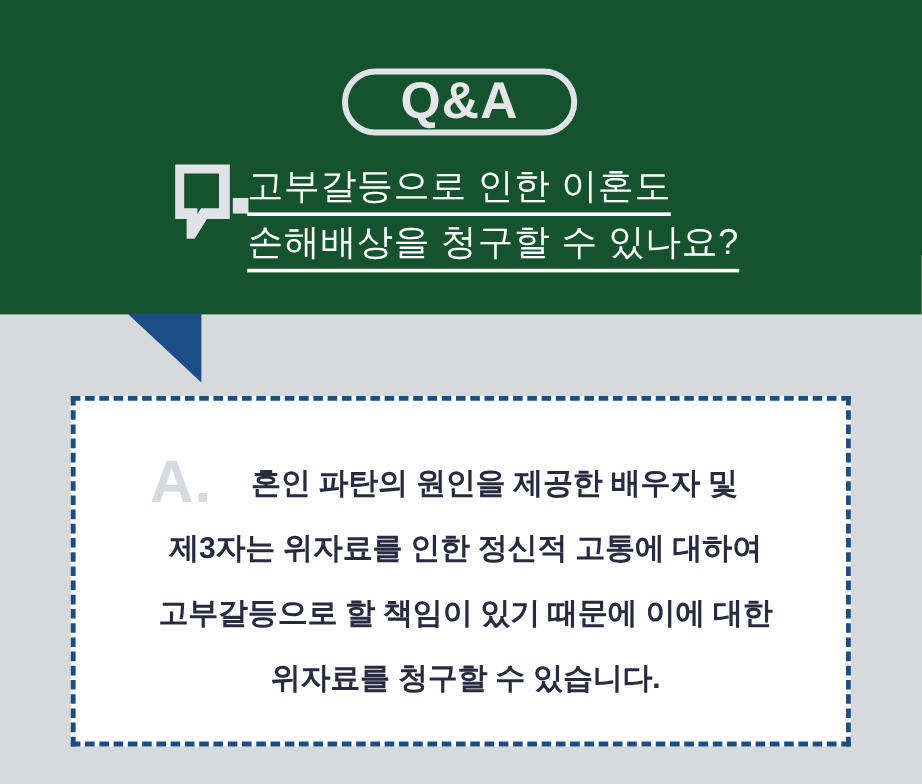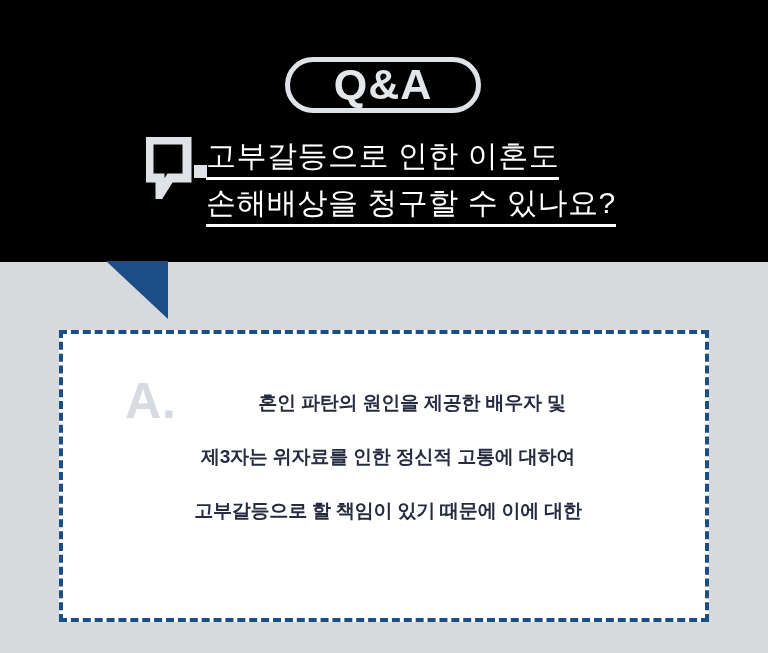--- a/index.html
+++ b/index.html
@@ -15,21 +15,21 @@
     position: relative;
   }
 
   
   #qa-header {
     position: absolute;
     left: 0;
     top: 0;
     width: 768px;
     height: 262px;
-    background: #000000;
+    background: #14532d;
   }
 
   
   #qa-badge {
     position: absolute;
     left: 285px;
     top: 57px;
     width: 196px;
     height: 56px;
     border: 5px solid #dfe3e7;
@@ -114,21 +114,21 @@
 
   #answer-body {
     position: absolute;
     left: 0;
     top: 42px;
     width: 650px;
     text-align: center;
   }
   .answer-line {
     color: #262b40;
-    font-size: 19px;
+    font-size: 25px;
     line-height: 54px;
     white-space: nowrap;
     letter-spacing: -0.2px;
   }
   .answer-line.indent-first {
     padding-left: 48px;
   }
   .seg-bold { font-weight: bold; }
   .seg-light { font-weight: bold; }
 </style>
@@ -168,14 +168,17 @@
   <div id="answer-body">
     <div class="answer-line indent-first">
       <span class="seg-bold">혼인 파탄의 원인을 제공한 배우자 및</span>
     </div>
     <div class="answer-line">
       <span class="seg-bold">제3자는 위자료를 인한 정신적 고통에 대하여</span>
     </div>
     <div class="answer-line">
       <span class="seg-bold">고부갈등으로 할 책임</span><span class="seg-light">이 있기 때문에 이에 대한</span>
     </div>
+    <div class="answer-line">
+      <span class="seg-light">위자료를 청구할 수 있습니다.</span>
+    </div>
   </div>
 </div>
 
 </body></html>

